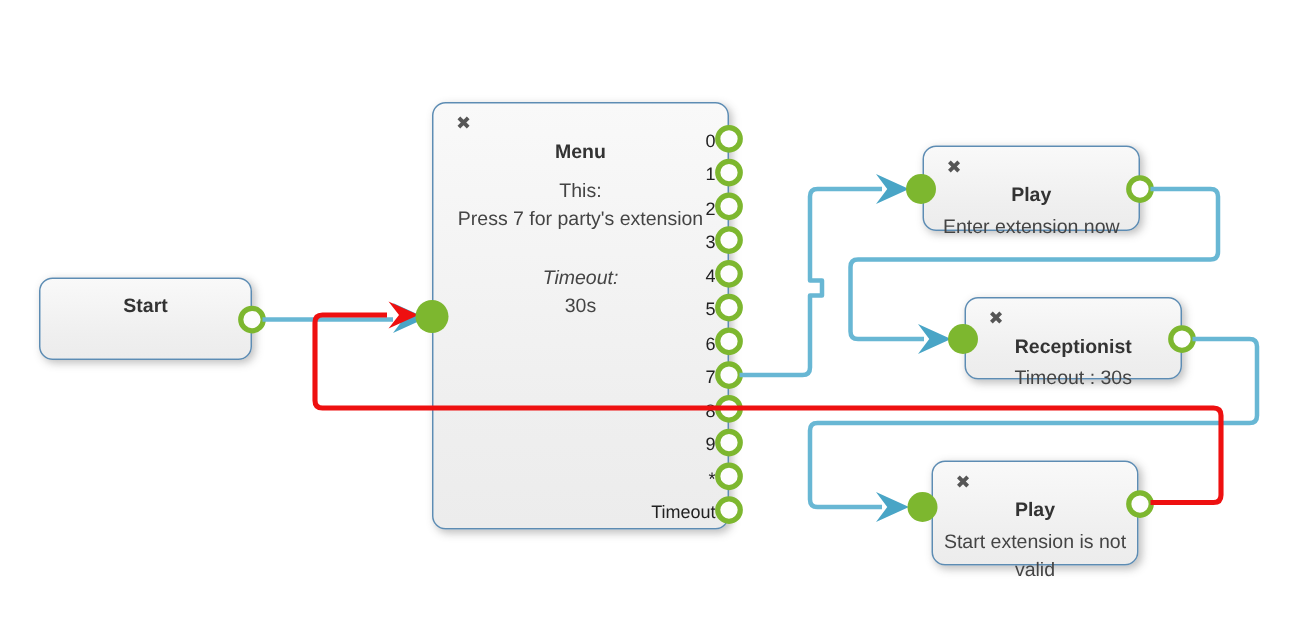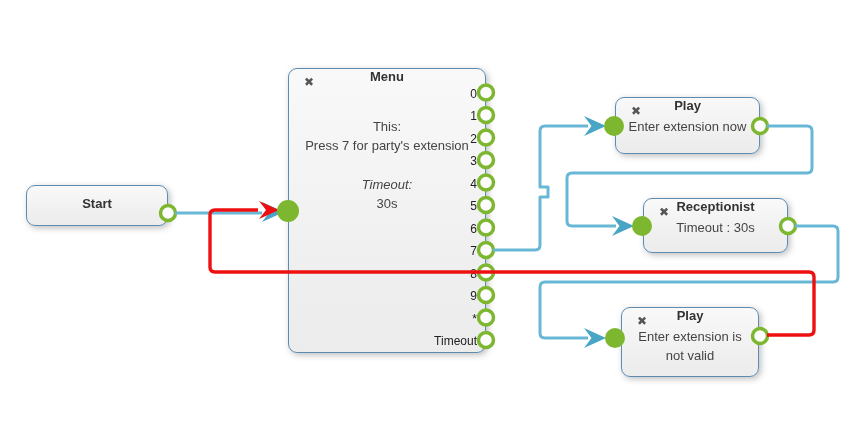--- a/index.html
+++ b/index.html
@@ -9,21 +9,21 @@
   }
   .node{
     position:absolute;
     background:linear-gradient(180deg,#f9f9f9 0%,#efefef 70%,#ececec 100%);
     border:1px solid #5d8cb3;border-radius:9px;
     box-shadow:2px 2px 6px rgba(70,70,70,.35);
     color:#444;box-sizing:border-box;
   }
   .node .title{
     font-weight:bold;font-size:13px;color:#333;text-align:center;
-    margin-top:0;line-height:16px;
+    margin-top:24px;line-height:16px;
   }
   .close{
     position:absolute;top:7px;left:15px;font-size:12px;line-height:12px;
     color:#565656;font-weight:bold;cursor:pointer;
   }
   .body-line{font-size:13px;color:#444;text-align:center;line-height:19px;}
   .body-wrap{margin-top:3px;padding:0 6px;}
   
   #node-start .title{margin-top:10px;}
   
@@ -34,21 +34,21 @@
     position:absolute;right:0;height:20px;line-height:20px;
     font-size:12px;color:#222;white-space:nowrap;
   }
   #wires{position:absolute;left:0;top:0;pointer-events:none;}
 </style>
 </head>
 <body>
 
 <div id="canvas">
 
-  <div class="node" id="node-start" style="left:26px;top:185px;width:142px;height:41px;">
+  <div class="node" id="node-start" style="left:26px;top:185px;width:142px;height:55px;">
     <div class="title">Start</div>
   </div>
 
   <div class="node" id="node-menu" style="left:288px;top:68px;width:198px;height:285px;">
     <span class="close">✖</span>
     <div class="title">Menu</div>
     <div class="menu-body">
       <div class="body-line">This:</div>
       <div class="body-line">Press 7 for party's extension</div>
       <div class="body-line gap">Timeout:</div>
@@ -83,21 +83,21 @@
     <div class="title">Receptionist</div>
     <div class="body-wrap">
       <div class="body-line">Timeout : 30s</div>
     </div>
   </div>
 
   <div class="node" id="node-play-invalid" style="left:621px;top:307px;width:138px;height:70px;">
     <span class="close">✖</span>
     <div class="title">Play</div>
     <div class="body-wrap">
-      <div class="body-line">Enter extension is not valid</div>
+      <div class="body-line">Start extension is not valid</div>
     </div>
   </div>
 
   <svg id="wires" width="866" height="425">
       <circle cx="168" cy="213" r="7.5" fill="#fdfdfd" stroke="#7db72f" stroke-width="3.5"></circle>
       <circle cx="760" cy="126" r="7.5" fill="#fdfdfd" stroke="#7db72f" stroke-width="3.5"></circle>
       <circle cx="788" cy="226" r="7.5" fill="#fdfdfd" stroke="#7db72f" stroke-width="3.5"></circle>
       <circle cx="760" cy="336" r="7.5" fill="#fdfdfd" stroke="#7db72f" stroke-width="3.5"></circle>
       <circle cx="486" cy="92.5" r="7.5" fill="#fdfdfd" stroke="#7db72f" stroke-width="3.5"></circle>
       <circle cx="486" cy="115" r="7.5" fill="#fdfdfd" stroke="#7db72f" stroke-width="3.5"></circle>

